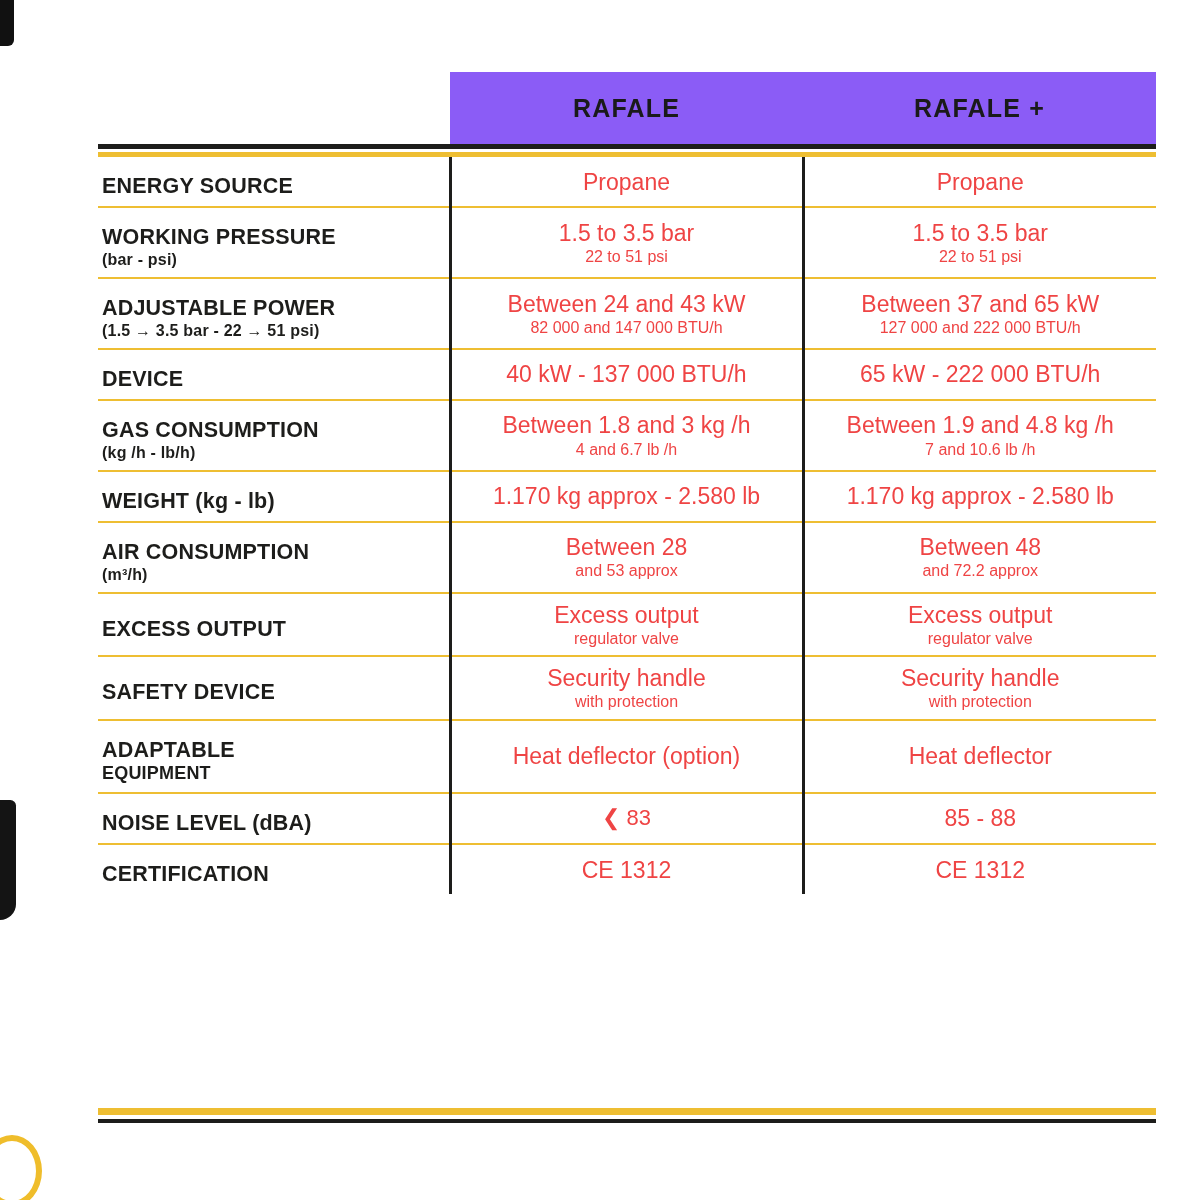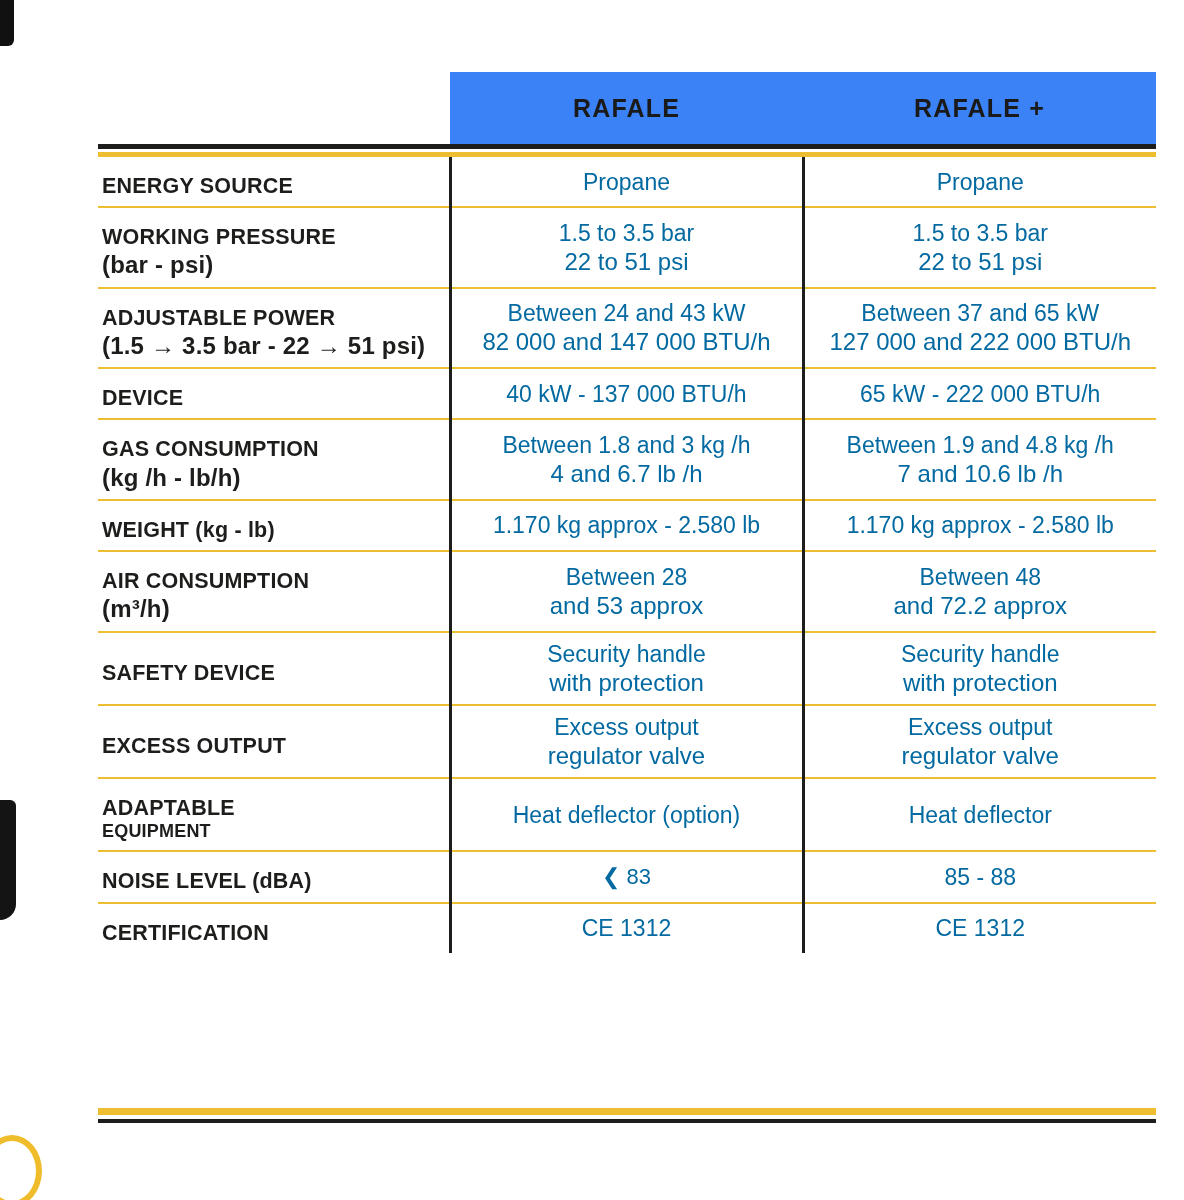--- a/index.html
+++ b/index.html
@@ -74,21 +74,21 @@
   col.c-label { width: 352px; }
   col.c-val   { width: 353px; }
 
   
   thead th {
     padding: 0;
     vertical-align: bottom;
   }
   .hdr-blank { background: transparent; }
   .hdr-cell {
-    background: #3b82f6;
+    background: #8b5cf6;
     height: 72px;
     display: flex;
     align-items: center;
     justify-content: center;
     font-weight: bold;
     font-size: 25px;
     letter-spacing: 1.2px;
     color: #1a1a1a;
   }
 
@@ -119,38 +119,38 @@
     color: #1d1d1b;
     letter-spacing: 0.2px;
     padding: 16px 12px 7px 4px;
     line-height: 1.22;
     border-bottom: 2px solid #eebe32;
     text-align: left;
     margin-top: 9px;
   }
   td.value {
     font-size: 23px;
-    color: #0369a1;
+    color: #ef4444;
     text-align: center;
     line-height: 1.22;
     padding: 7px 8px;
     border-bottom: 2px solid #eebe32;
     border-left: 3px solid #1d1d1b;
   }
   td.value.second {
     border-left: 3px solid #1d1d1b;
   }
   tbody tr:last-child td.label,
   tbody tr:last-child td.value {
     border-bottom: none;
   }
 
   .sub {
     display: block;
-    font-size: 24px;
+    font-size: 16px;
   }
   .lt-glyph {
     font-size: 22px;
     vertical-align: 1px;
   }
 
   .bottom-rules {
     position: absolute;
     left: 98px;
     top: 1108px;
@@ -287,43 +287,43 @@
           <span class="sub">and 53 approx</span>
         </td>
         <td class="value second">
           <span>Between 48</span>
           <span class="sub">and 72.2 approx</span>
         </td>
       </tr>
 
       <tr>
         <td class="label">
+          <span>EXCESS OUTPUT</span>
+        </td>
+        <td class="value">
+          <span>Excess output</span>
+          <span class="sub">regulator valve</span>
+        </td>
+        <td class="value second">
+          <span>Excess output</span>
+          <span class="sub">regulator valve</span>
+        </td>
+      </tr>
+
+      <tr>
+        <td class="label">
           <span>SAFETY DEVICE</span>
         </td>
         <td class="value">
           <span>Security handle</span>
           <span class="sub">with protection</span>
         </td>
         <td class="value second">
           <span>Security handle</span>
           <span class="sub">with protection</span>
-        </td>
-      </tr>
-
-      <tr>
-        <td class="label">
-          <span>EXCESS OUTPUT</span>
-        </td>
-        <td class="value">
-          <span>Excess output</span>
-          <span class="sub">regulator valve</span>
-        </td>
-        <td class="value second">
-          <span>Excess output</span>
-          <span class="sub">regulator valve</span>
         </td>
       </tr>
 
       <tr>
         <td class="label">
           <span>ADAPTABLE</span>
           <span class="sub" style="font-size:18px;">EQUIPMENT</span>
         </td>
         <td class="value">
           <span>Heat deflector (option)</span>

